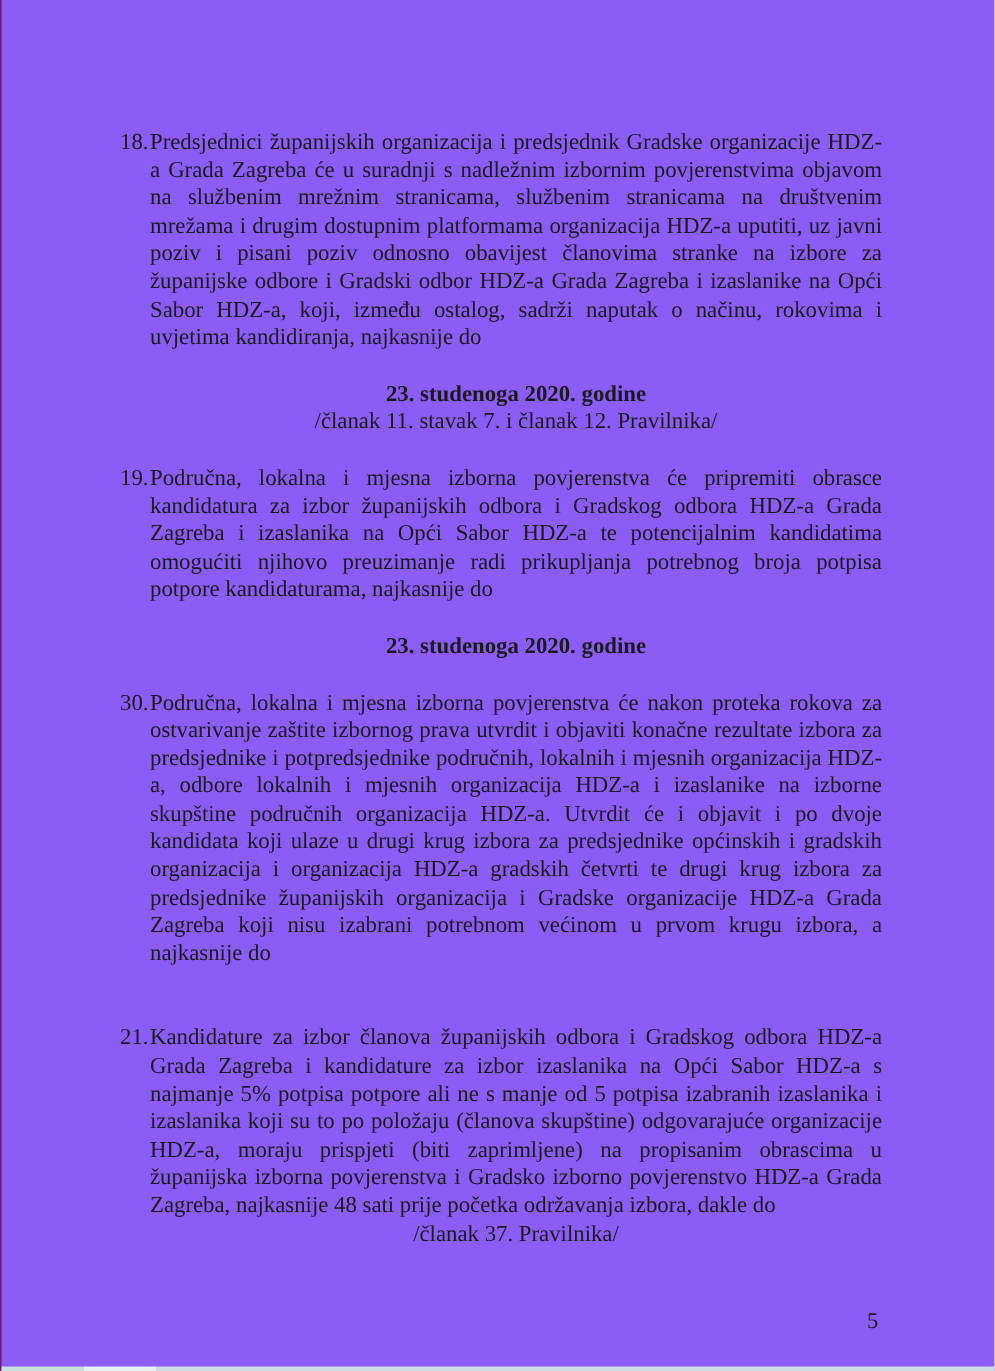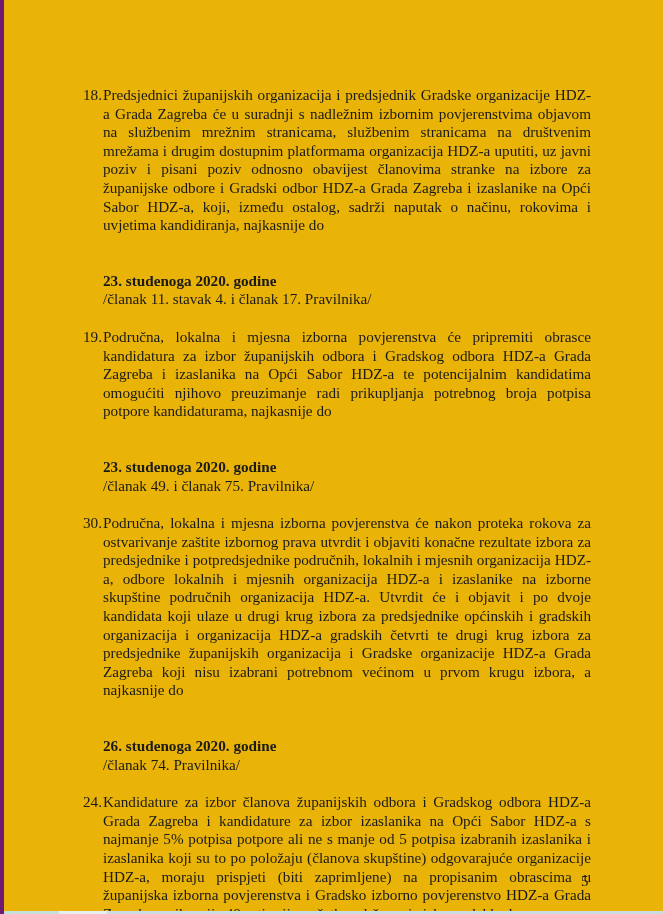--- a/index.html
+++ b/index.html
@@ -7,22 +7,22 @@
       padding: 0;
       width: 663px;
       height: 914px;
       overflow: hidden;
       background: #ffffff;
     }
     .page {
       position: relative;
       width: 663px;
       height: 914px;
-      background: #eab308;
-      border-left: 4px solid #701a75;
+      background: #8b5cf6;
+      border-left: 1px solid #701a75;
       box-sizing: border-box;
       font-family: "Liberation Serif", "DejaVu Serif", serif;
       font-size: 15.2px;
       color: #1a1a1a;
     }
     .content {
       position: absolute;
       left: 79px;
       top: 86px;
       width: 508px;
@@ -35,23 +35,23 @@
     }
     .item-num {
       position: absolute;
       left: 0;
       top: 0;
     }
     .item-text {
       display: block;
     }
     .deadline {
+      text-align: center;
       line-height: 18.6px;
       padding-left: 20px;
-      margin-top: 18px;
     }
     .deadline-date {
       font-weight: bold;
     }
     .gap-before-date { height: 19px; }
     .gap-after-ref { height: 19px; }
 
     #item-18 { margin-top: 0; }
     .page-number {
       position: absolute;
@@ -78,48 +78,43 @@
 <div class="page">
   <div class="content">
 
     <div class="item" id="item-18">
       <span class="item-num">18.</span>
       <span class="item-text">Predsjednici županijskih organizacija i predsjednik Gradske organizacije HDZ-a Grada Zagreba će u suradnji s nadležnim izbornim povjerenstvima objavom na službenim mrežnim stranicama, službenim stranicama na društvenim mrežama i drugim dostupnim platformama organizacija HDZ-a uputiti, uz javni poziv i pisani poziv odnosno obavijest članovima stranke na izbore za županijske odbore i Gradski odbor HDZ-a Grada Zagreba i izaslanike na Opći Sabor HDZ-a, koji, između ostalog, sadrži naputak o načinu, rokovima i uvjetima kandidiranja, najkasnije do</span>
     </div>
     <div class="gap-before-date"></div>
     <div class="deadline">
       <div class="deadline-date">23. studenoga 2020. godine</div>
-      <div class="deadline-ref">/članak 11. stavak 4. i članak 17. Pravilnika/</div>
+      <div class="deadline-ref">/članak 11. stavak 7. i članak 12. Pravilnika/</div>
     </div>
     <div class="gap-after-ref"></div>
 
     <div class="item">
       <span class="item-num">19.</span>
       <span class="item-text">Područna, lokalna i mjesna izborna povjerenstva će pripremiti obrasce kandidatura za izbor županijskih odbora i Gradskog odbora HDZ-a Grada Zagreba i izaslanika na Opći Sabor HDZ-a te potencijalnim kandidatima omogućiti njihovo preuzimanje radi prikupljanja potrebnog broja potpisa potpore kandidaturama, najkasnije do</span>
     </div>
     <div class="gap-before-date"></div>
     <div class="deadline">
       <div class="deadline-date">23. studenoga 2020. godine</div>
-      <div class="deadline-ref">/članak 49. i članak 75. Pravilnika/</div>
     </div>
     <div class="gap-after-ref"></div>
 
     <div class="item">
       <span class="item-num">30.</span>
       <span class="item-text">Područna, lokalna i mjesna izborna povjerenstva će nakon proteka rokova za ostvarivanje zaštite izbornog prava utvrdit i objaviti konačne rezultate izbora za predsjednike i potpredsjednike područnih, lokalnih i mjesnih organizacija HDZ-a, odbore lokalnih i mjesnih organizacija HDZ-a i izaslanike na izborne skupštine područnih organizacija HDZ-a. Utvrdit će i objavit i po dvoje kandidata koji ulaze u drugi krug izbora za predsjednike općinskih i gradskih organizacija i organizacija HDZ-a gradskih četvrti te drugi krug izbora za predsjednike županijskih organizacija i Gradske organizacije HDZ-a Grada Zagreba koji nisu izabrani potrebnom većinom u prvom krugu izbora, a najkasnije do</span>
     </div>
     <div class="gap-before-date"></div>
-    <div class="deadline">
-      <div class="deadline-date">26. studenoga 2020. godine</div>
-      <div class="deadline-ref">/članak 74. Pravilnika/</div>
-    </div>
     <div class="gap-after-ref"></div>
 
     <div class="item">
-      <span class="item-num">24.</span>
+      <span class="item-num">21.</span>
       <span class="item-text">Kandidature za izbor članova županijskih odbora i Gradskog odbora HDZ-a Grada Zagreba i kandidature za izbor izaslanika na Opći Sabor HDZ-a s najmanje 5% potpisa potpore ali ne s manje od 5 potpisa izabranih izaslanika i izaslanika koji su to po položaju (članova skupštine) odgovarajuće organizacije HDZ-a, moraju prispjeti (biti zaprimljene) na propisanim obrascima u županijska izborna povjerenstva i Gradsko izborno povjerenstvo HDZ-a Grada Zagreba, najkasnije 48 sati prije početka održavanja izbora, dakle do</span>
     </div>
     <div class="deadline">
       <div class="deadline-ref">/članak 37. Pravilnika/</div>
     </div>
     <div class="gap-after-ref"></div>
 
   </div>
 
   <div class="page-number">5</div>

